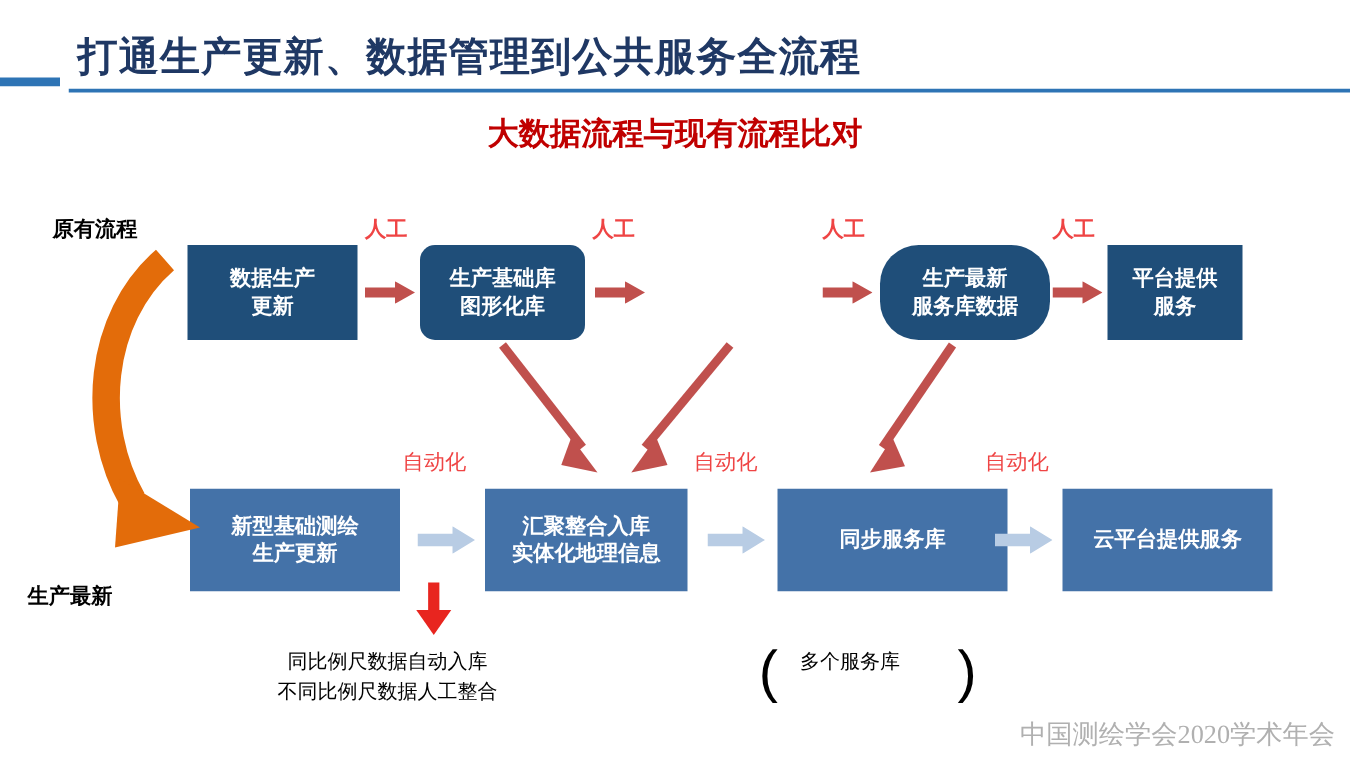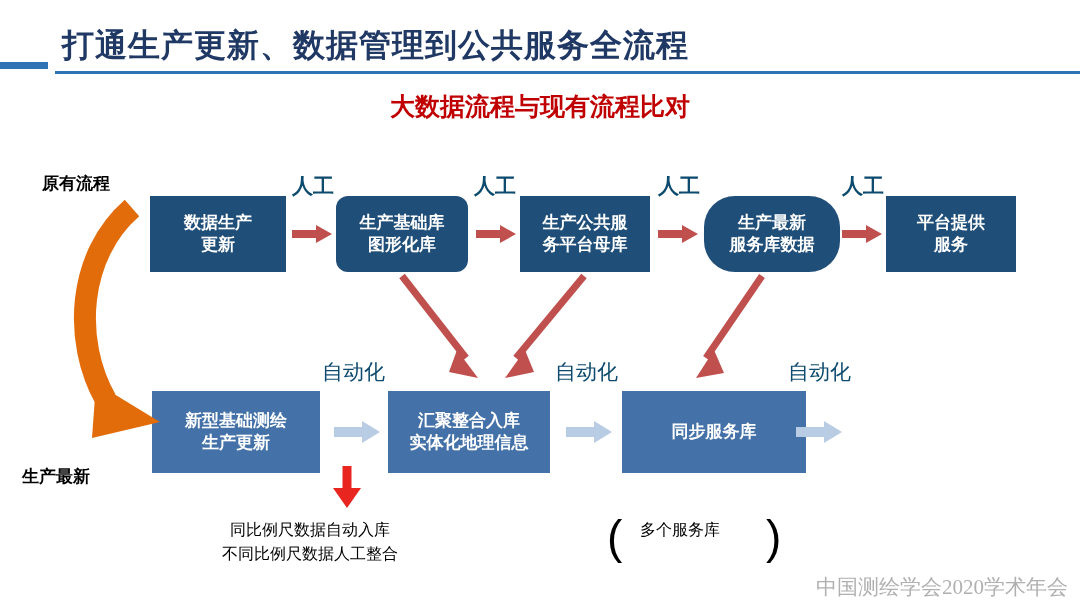--- a/index.html
+++ b/index.html
@@ -95,33 +95,33 @@
   .box.light {
     background: #4472a8;
     font-size: 17px;
   }
 
   
   #box-o1 { left: 150px; top: 196px; width: 136px; height: 76px; }
   #box-o2 { left: 336px; top: 196px; width: 132px; height: 76px; border-radius: 12px; }
   #box-o3 { left: 520px; top: 196px; width: 130px; height: 76px; }
   #box-o4 { left: 704px; top: 196px; width: 136px; height: 76px; border-radius: 31px; }
-  #box-o5 { left: 886px; top: 196px; width: 130px; height: 76px; }
+  #box-o5 { left: 886px; top: 196px; width: 108px; height: 76px; }
 
   
   #box-n1 { left: 152px; top: 391px; width: 168px; height: 82px; }
   #box-n2 { left: 388px; top: 391px; width: 162px; height: 82px; }
   #box-n3 { left: 622px; top: 391px; width: 184px; height: 82px; }
   #box-n4 { left: 850px; top: 391px; width: 168px; height: 82px; }
 
   
   .step-label {
     position: absolute;
-    font-size: 21px;
-    color: #0c4a6e;
+    font-size: 17px;
+    color: #ef4444;
     white-space: nowrap;
   }
   .step-label.manual { font-weight: bold; }
 
   
   .arrow-red-small {
     position: absolute;
     width: 40px;
     height: 18px;
   }
@@ -193,26 +193,20 @@
       <span>数据生产</span><br>
       <span>更新</span>
     </span>
   </div>
   <div class="box dark" id="box-o2">
     <span>
       <span>生产基础库</span><br>
       <span>图形化库</span>
     </span>
   </div>
-  <div class="box dark" id="box-o3">
-    <span>
-      <span>生产公共服</span><br>
-      <span>务平台母库</span>
-    </span>
-  </div>
   <div class="box dark" id="box-o4">
     <span>
       <span>生产最新</span><br>
       <span>服务库数据</span>
     </span>
   </div>
   <div class="box dark" id="box-o5">
     <span>
       <span>平台提供</span><br>
       <span>服务</span>
@@ -245,20 +239,23 @@
   </div>
   <div class="box light" id="box-n2">
     <span>
       <span>汇聚整合入库</span><br>
       <span>实体化地理信息</span>
     </span>
   </div>
   <div class="box light" id="box-n3">
     <span>同步服务库</span>
   </div>
+  <div class="box light" id="box-n4">
+    <span>云平台提供服务</span>
+  </div>
 
   <div class="step-label" style="left:322px; top:358px;">自动化</div>
   <div class="step-label" style="left:555px; top:358px;">自动化</div>
   <div class="step-label" style="left:788px; top:358px;">自动化</div>
 
   <svg class="arrow-blue" style="left:334px; top:421px;" viewBox="0 0 46 22">
     <polygon points="0,6 28,6 28,0 46,11 28,22 28,16 0,16" fill="#b8cce4"></polygon>
   </svg>
   <svg class="arrow-blue" style="left:566px; top:421px;" viewBox="0 0 46 22">
     <polygon points="0,6 28,6 28,0 46,11 28,22 28,16 0,16" fill="#b8cce4"></polygon>

